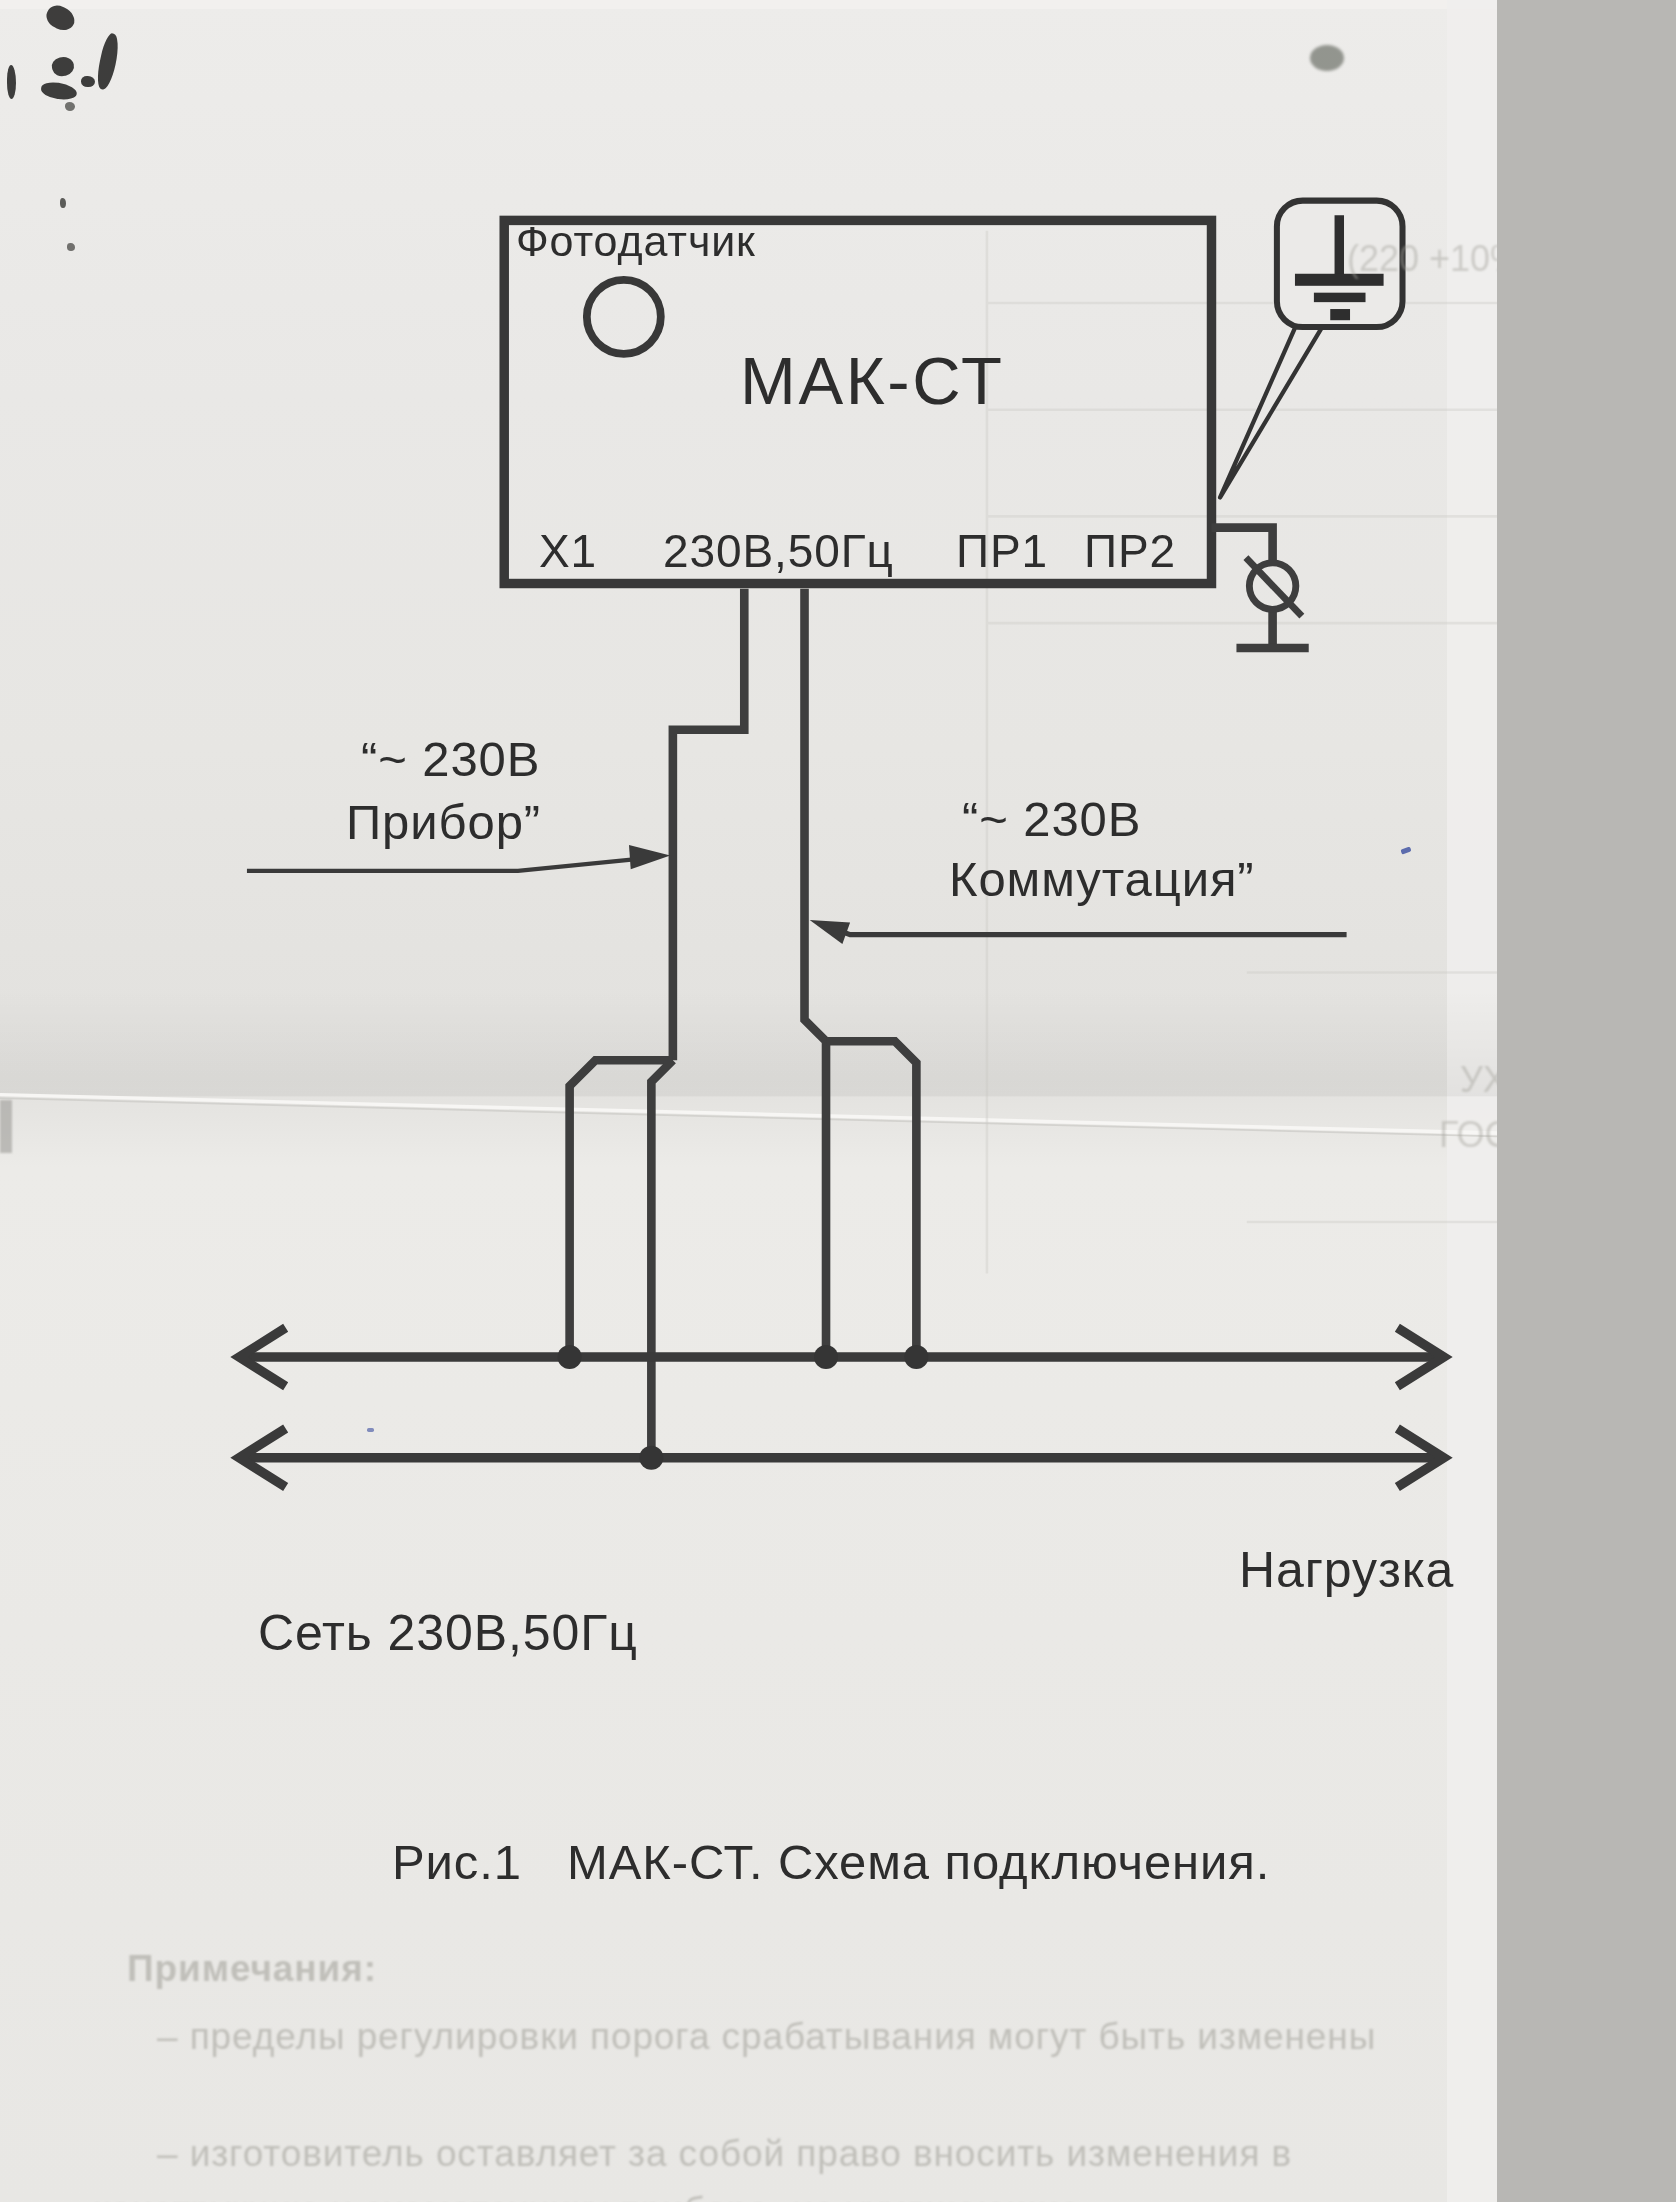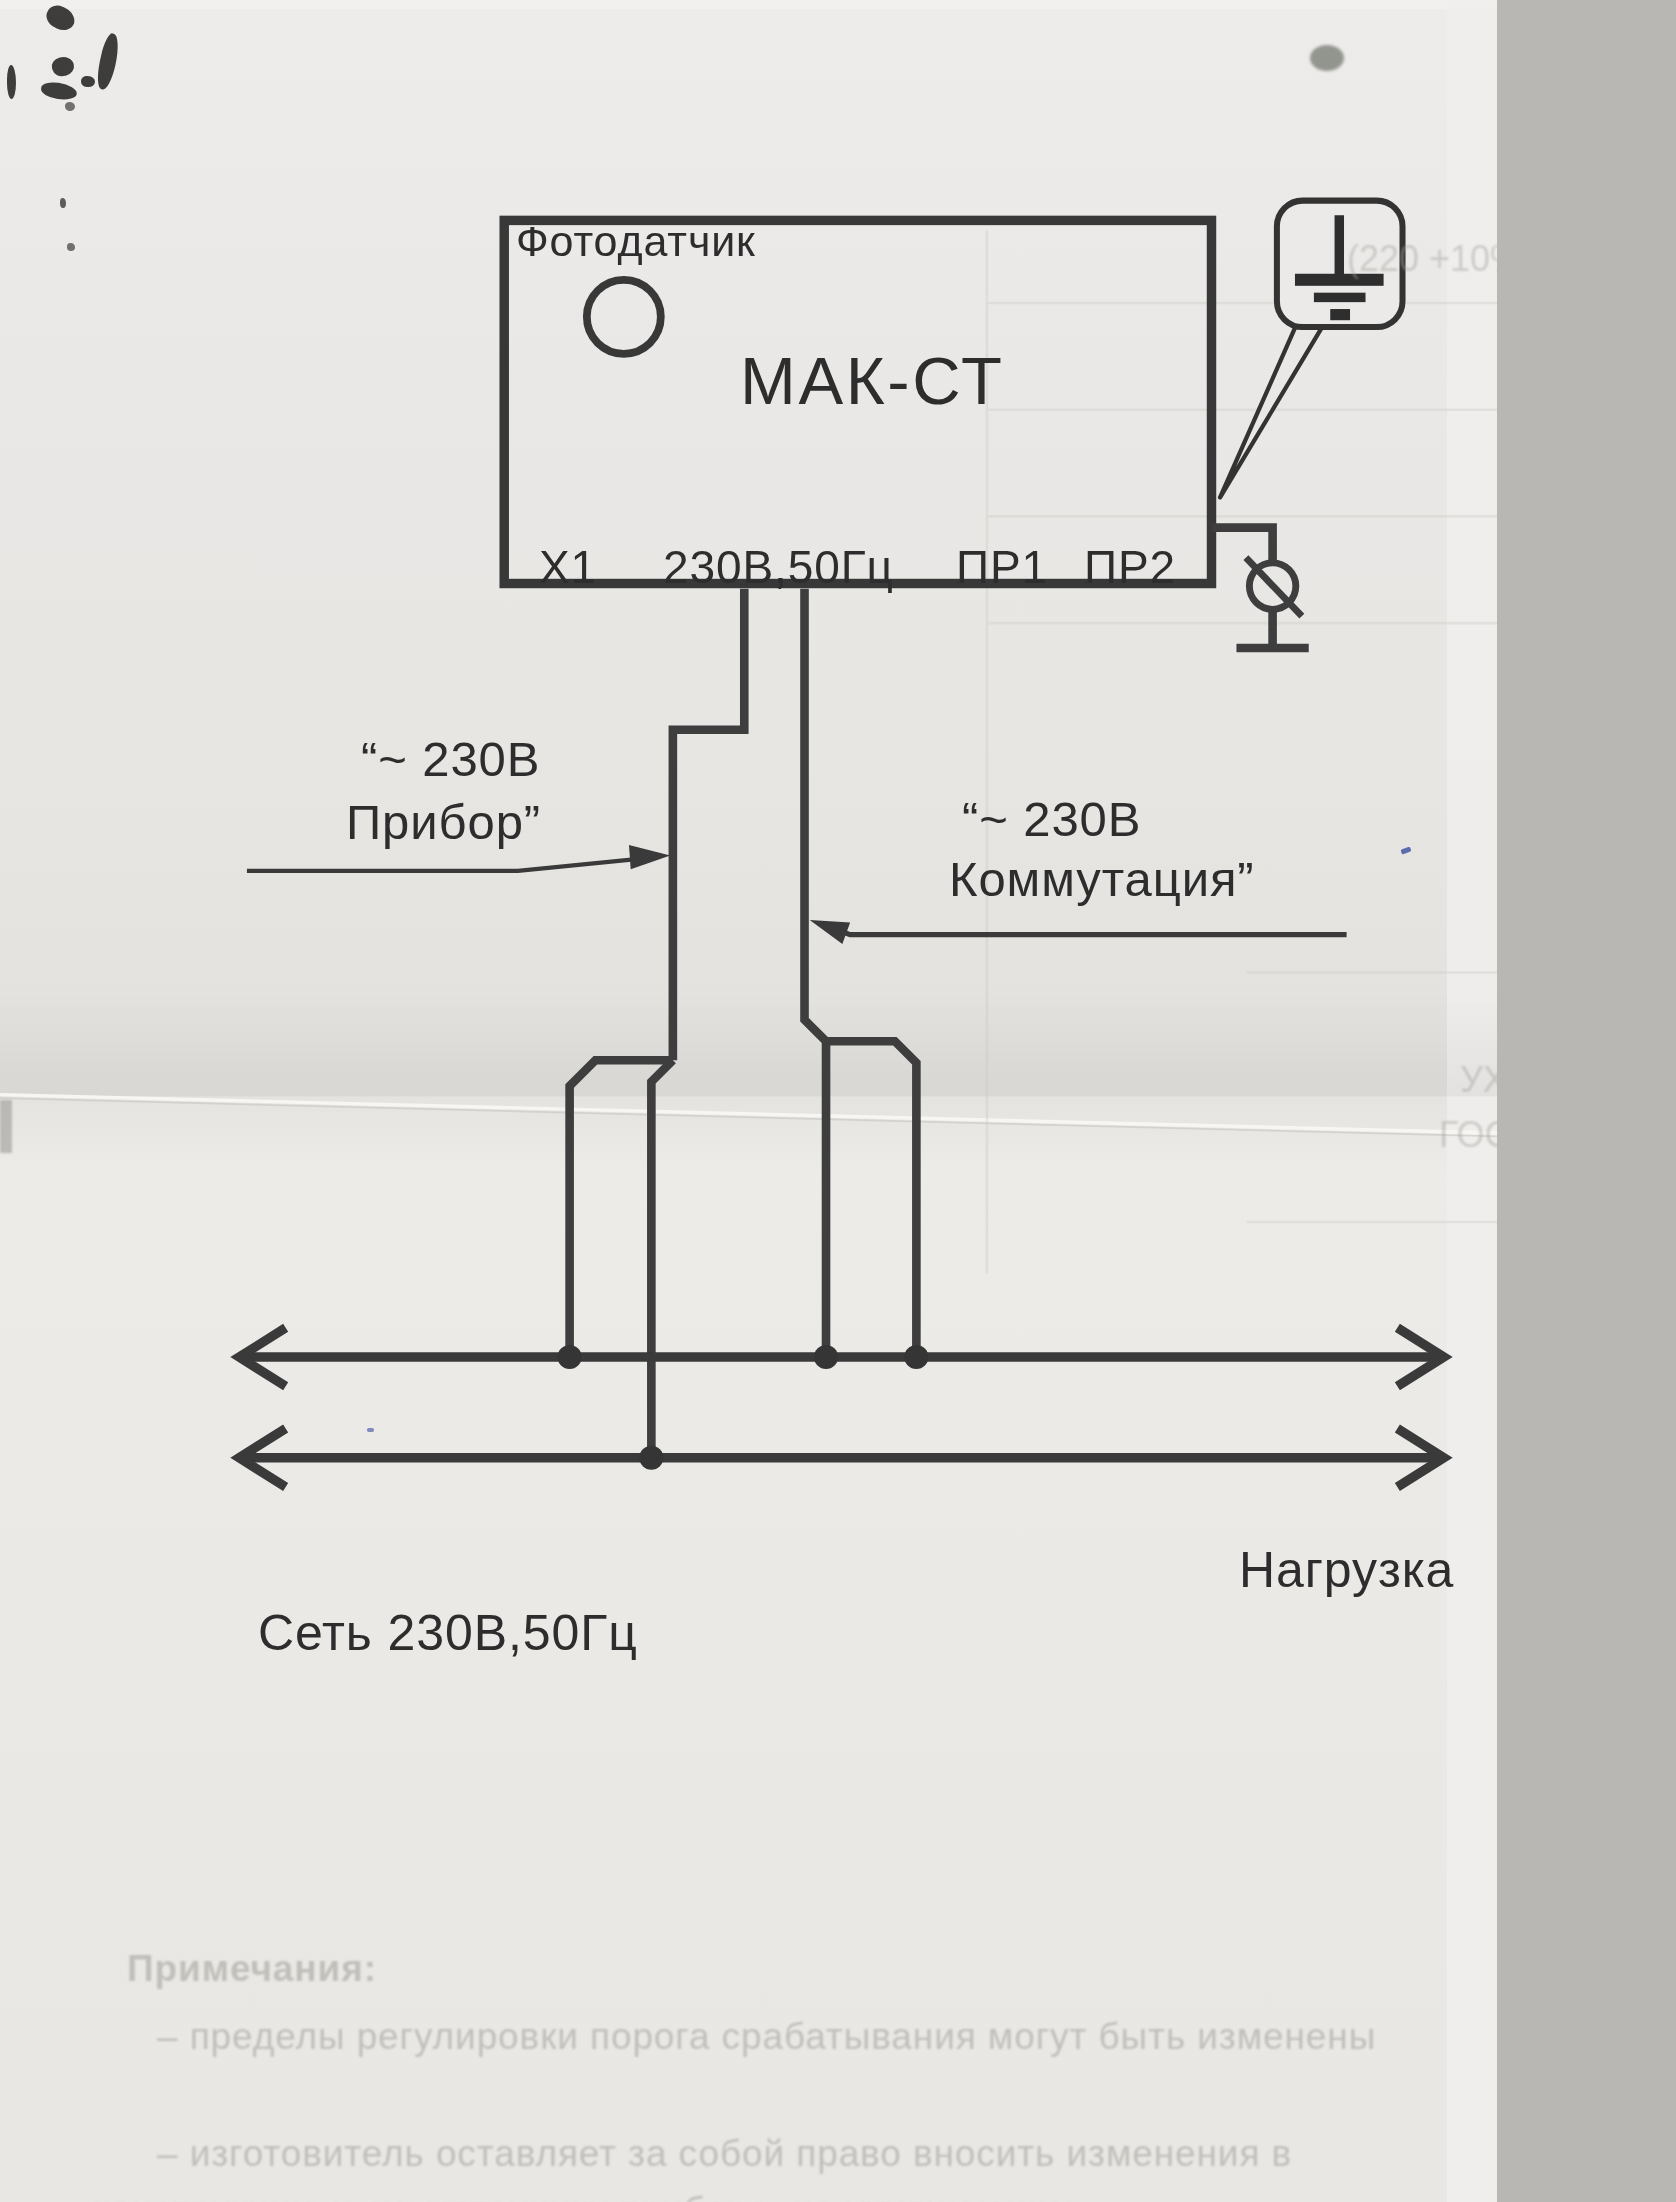--- a/index.html
+++ b/index.html
@@ -5,21 +5,21 @@
   html,body{margin:0;padding:0;background:#b8b7b4;}
   .page{
     position:relative;width:1497px;height:2203px;overflow:hidden;
     background:linear-gradient(180deg,#edecea 0%,#e9e8e6 18%,#e7e6e3 34%,#e2e1de 49%,#ecebe8 53%,#eae9e6 74%,#e8e7e4 100%);
     font-family:"Liberation Sans", sans-serif;color:#2d2d2d;
   }
   .abs{position:absolute;white-space:nowrap;line-height:1;}
   svg.art{position:absolute;left:0;top:0;}
   .label-lg{font-size:49px;letter-spacing:0.9px;}
   .label-xl{font-size:50px;letter-spacing:0.9px;}
-  .terminal{font-size:46px;letter-spacing:0.9px;top:528px;margin-top:16px;}
+  .terminal{font-size:46px;letter-spacing:0.9px;top:528px;}
   .bleed{color:#98978f;opacity:.5;filter:blur(0.9px);font-size:37px;letter-spacing:0.9px;}
   .bleed-spec{color:#a3a29b;opacity:.45;filter:blur(1px);font-size:36px;}
   .ink{position:absolute;background:#1f1f1d;border-radius:45% 55% 50% 50%;opacity:.85;}
   .edge-strip{position:absolute;top:0;right:0;width:50px;height:2203px;background:#f0efed;opacity:.85;}
   .edge-line{position:absolute;top:0;left:1623px;width:2.6px;height:2203px;background:#c7c6c2;opacity:.8;}
   .top-strip{position:absolute;top:0;left:0;width:1677px;height:8.6px;background:#f3f2f0;opacity:.7;}
   .speck-blue{position:absolute;background:#3a4da0;opacity:.8;border-radius:1.7px;}
   .smudge-green{position:absolute;background:#4a4f45;opacity:.55;border-radius:50%;filter:blur(1.7px);}
   .grey-mark{position:absolute;background:#9d9c98;opacity:.6;filter:blur(0.9px);}
 </style>
@@ -129,20 +129,23 @@
   <div class="abs terminal" style="left:1084px;">ПР2</div>
 
   <div class="abs label-lg" style="left:361px;top:735px;">“~ 230В</div>
   <div class="abs label-lg" style="left:346px;top:798px;">Прибор”</div>
   <div class="abs label-lg" style="left:962px;top:795px;">“~ 230В</div>
   <div class="abs label-lg" style="left:949px;top:855px;">Коммутация”</div>
 
   <div class="abs label-xl" style="left:258px;top:1608px;">Сеть 230В,50Гц</div>
   <div class="abs label-xl" style="left:1239px;top:1545px;text-align:center;">Нагрузка</div>
 
+  <div class="abs" style="left:392px;top:1838px;font-size:49px;letter-spacing:0.9px;">
+    <span>Рис.1</span><span style="display:inline-block;width:45px;"></span><span>МАК-СТ. Схема подключения.</span>
+  </div>
 
   <div class="abs bleed" style="left:127px;top:1950px;font-weight:bold;">Примечания:</div>
   <div class="abs bleed" style="left:157px;top:2018px;">– пределы регулировки порога срабатывания могут быть изменены</div>
   <div class="abs bleed" style="left:157px;top:2135px;">– изготовитель оставляет за собой право вносить изменения в</div>
   <div class="abs bleed" style="left:93px;top:2192px;">конструкцию и схемотехнику прибора, не ухудшающие</div>
 
   <div class="abs bleed-spec" style="left:1347px;top:241px;">(220 +10%)</div>
   <div class="abs bleed-spec" style="left:1508px;top:1000px;">2,1</div>
   <div class="abs bleed-spec" style="left:1460px;top:1062px;">УХЛ4.2</div>
   <div class="abs bleed-spec" style="left:1439px;top:1117px;">ГОСТ 15150</div>

